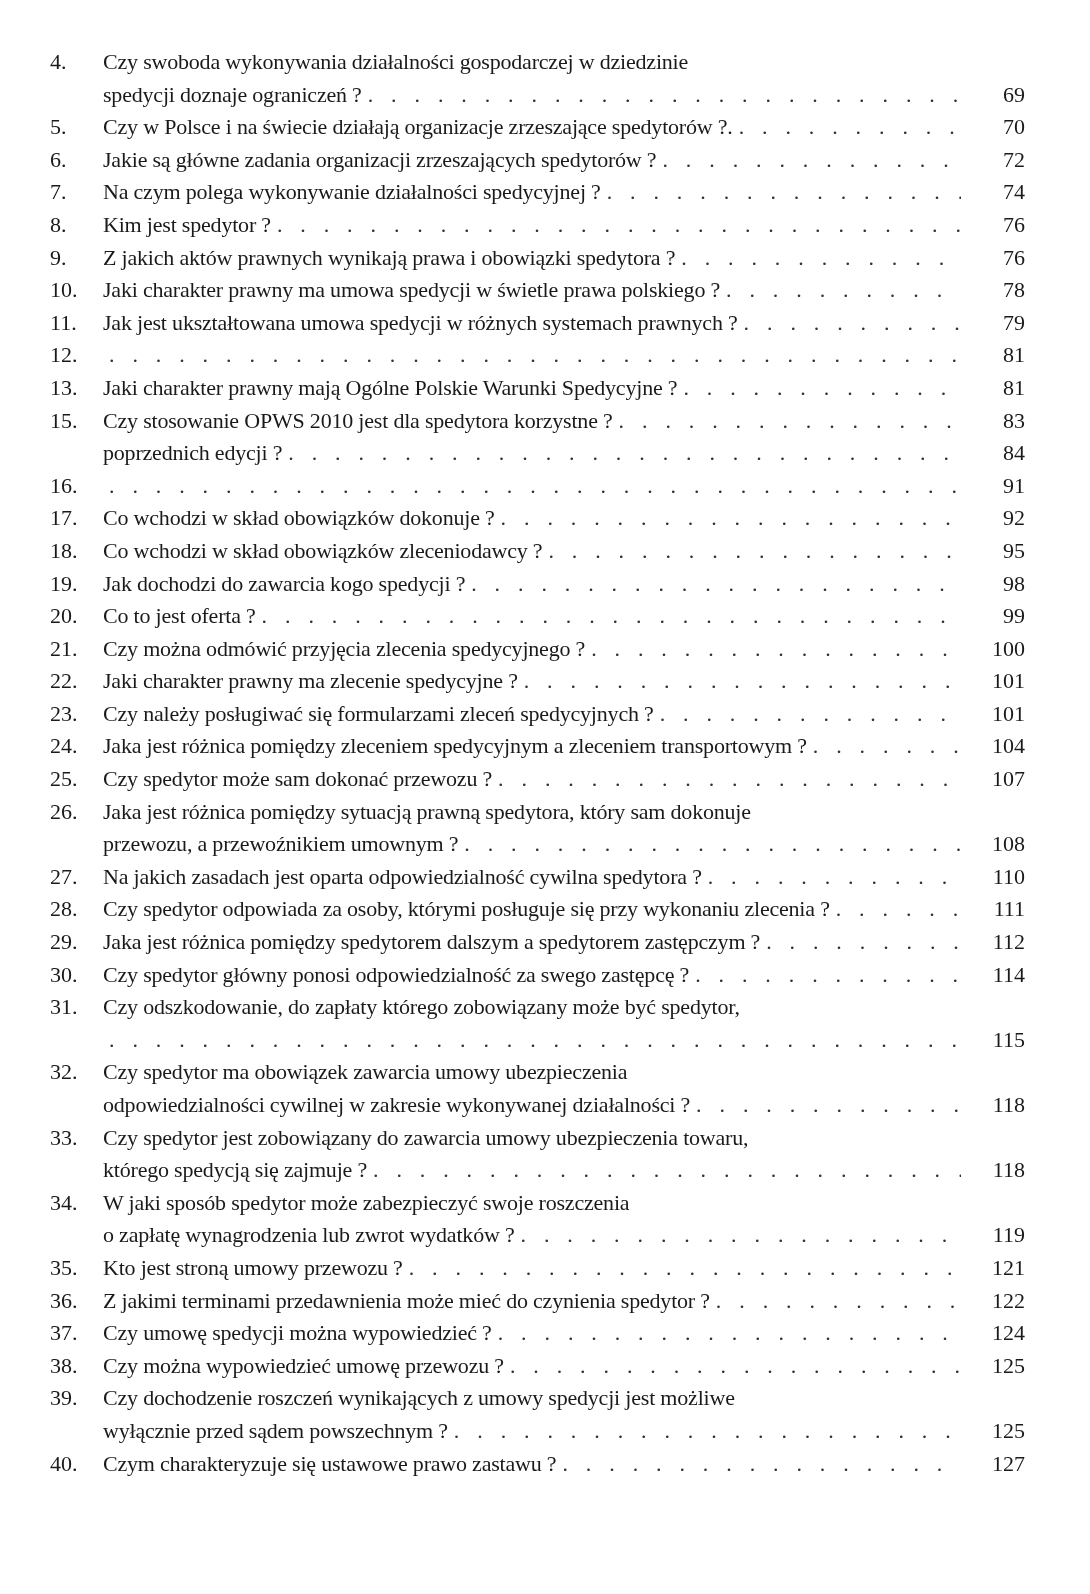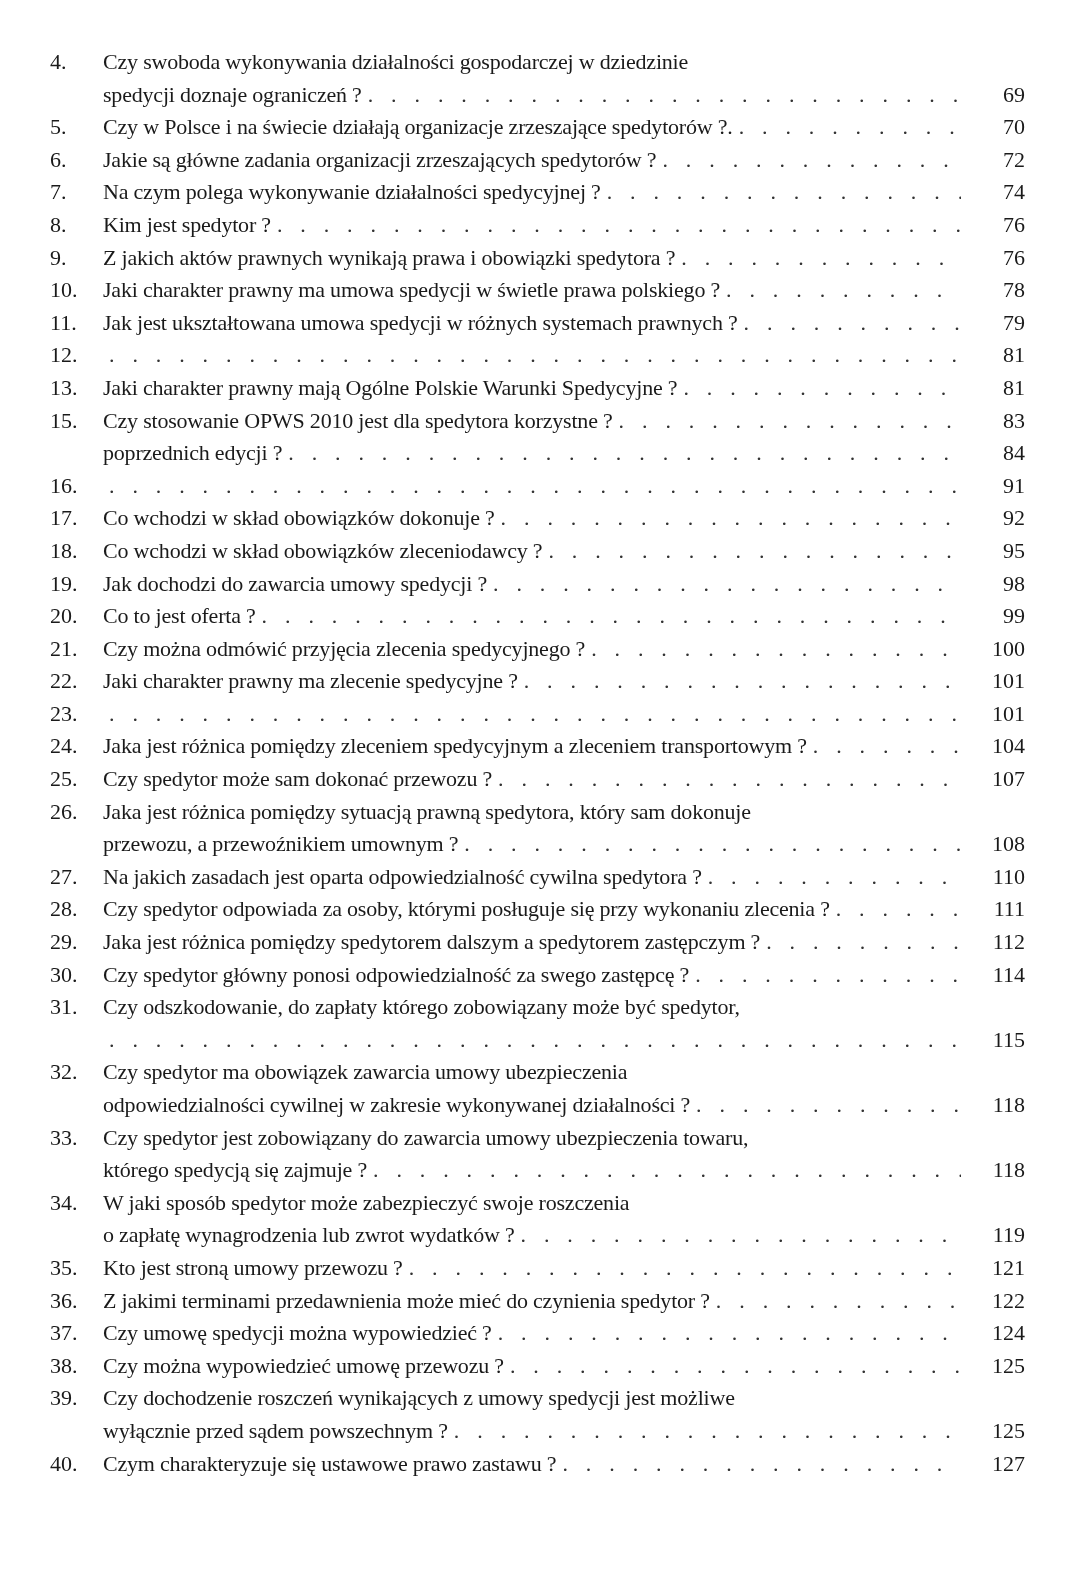--- a/index.html
+++ b/index.html
@@ -188,21 +188,21 @@
           <span class="txt">Co wchodzi w skład obowiązków zleceniodawcy ?</span>
           <span class="leader">. . . . . . . . . . . . . . . . . . . . . . . . . . . . . . . . . . . . . . . . . . . . . . . . . . . . . . . . . . . . . . . . . . . . . . . . . . . . . . . . . . . . . . . . . . . . . . . . . . . . . . . . . . . . . . . . . . . . . . . . </span>
           <span class="page">95</span>
         </div>
       </div>
     </div>
     <div class="entry">
       <div class="line">
         <span class="num">19.</span>
         <div class="text-wrap">
-          <span class="txt">Jak dochodzi do zawarcia umowy spedycji ?</span>
+          <span class="txt">Jak dochodzi do zawarcia kogo spedycji ?</span>
           <span class="leader">. . . . . . . . . . . . . . . . . . . . . . . . . . . . . . . . . . . . . . . . . . . . . . . . . . . . . . . . . . . . . . . . . . . . . . . . . . . . . . . . . . . . . . . . . . . . . . . . . . . . . . . . . . . . . . . . . . . . . . . . </span>
           <span class="page">98</span>
         </div>
       </div>
     </div>
     <div class="entry">
       <div class="line">
         <span class="num">20.</span>
         <div class="text-wrap">
           <span class="txt">Co to jest oferta ?</span>
@@ -228,20 +228,21 @@
           <span class="txt">Jaki charakter prawny ma zlecenie spedycyjne ?</span>
           <span class="leader">. . . . . . . . . . . . . . . . . . . . . . . . . . . . . . . . . . . . . . . . . . . . . . . . . . . . . . . . . . . . . . . . . . . . . . . . . . . . . . . . . . . . . . . . . . . . . . . . . . . . . . . . . . . . . . . . . . . . . . . . </span>
           <span class="page">101</span>
         </div>
       </div>
     </div>
     <div class="entry">
       <div class="line">
         <span class="num">23.</span>
         <div class="text-wrap">
+          <span class="txt">Czy należy posługiwać się formularzami zleceń spedycyjnych ?</span>
           <span class="leader">. . . . . . . . . . . . . . . . . . . . . . . . . . . . . . . . . . . . . . . . . . . . . . . . . . . . . . . . . . . . . . . . . . . . . . . . . . . . . . . . . . . . . . . . . . . . . . . . . . . . . . . . . . . . . . . . . . . . . . . . </span>
           <span class="page">101</span>
         </div>
       </div>
     </div>
     <div class="entry">
       <div class="line">
         <span class="num">24.</span>
         <div class="text-wrap">
           <span class="txt">Jaka jest różnica pomiędzy zleceniem spedycyjnym a zleceniem  transportowym ?</span>

